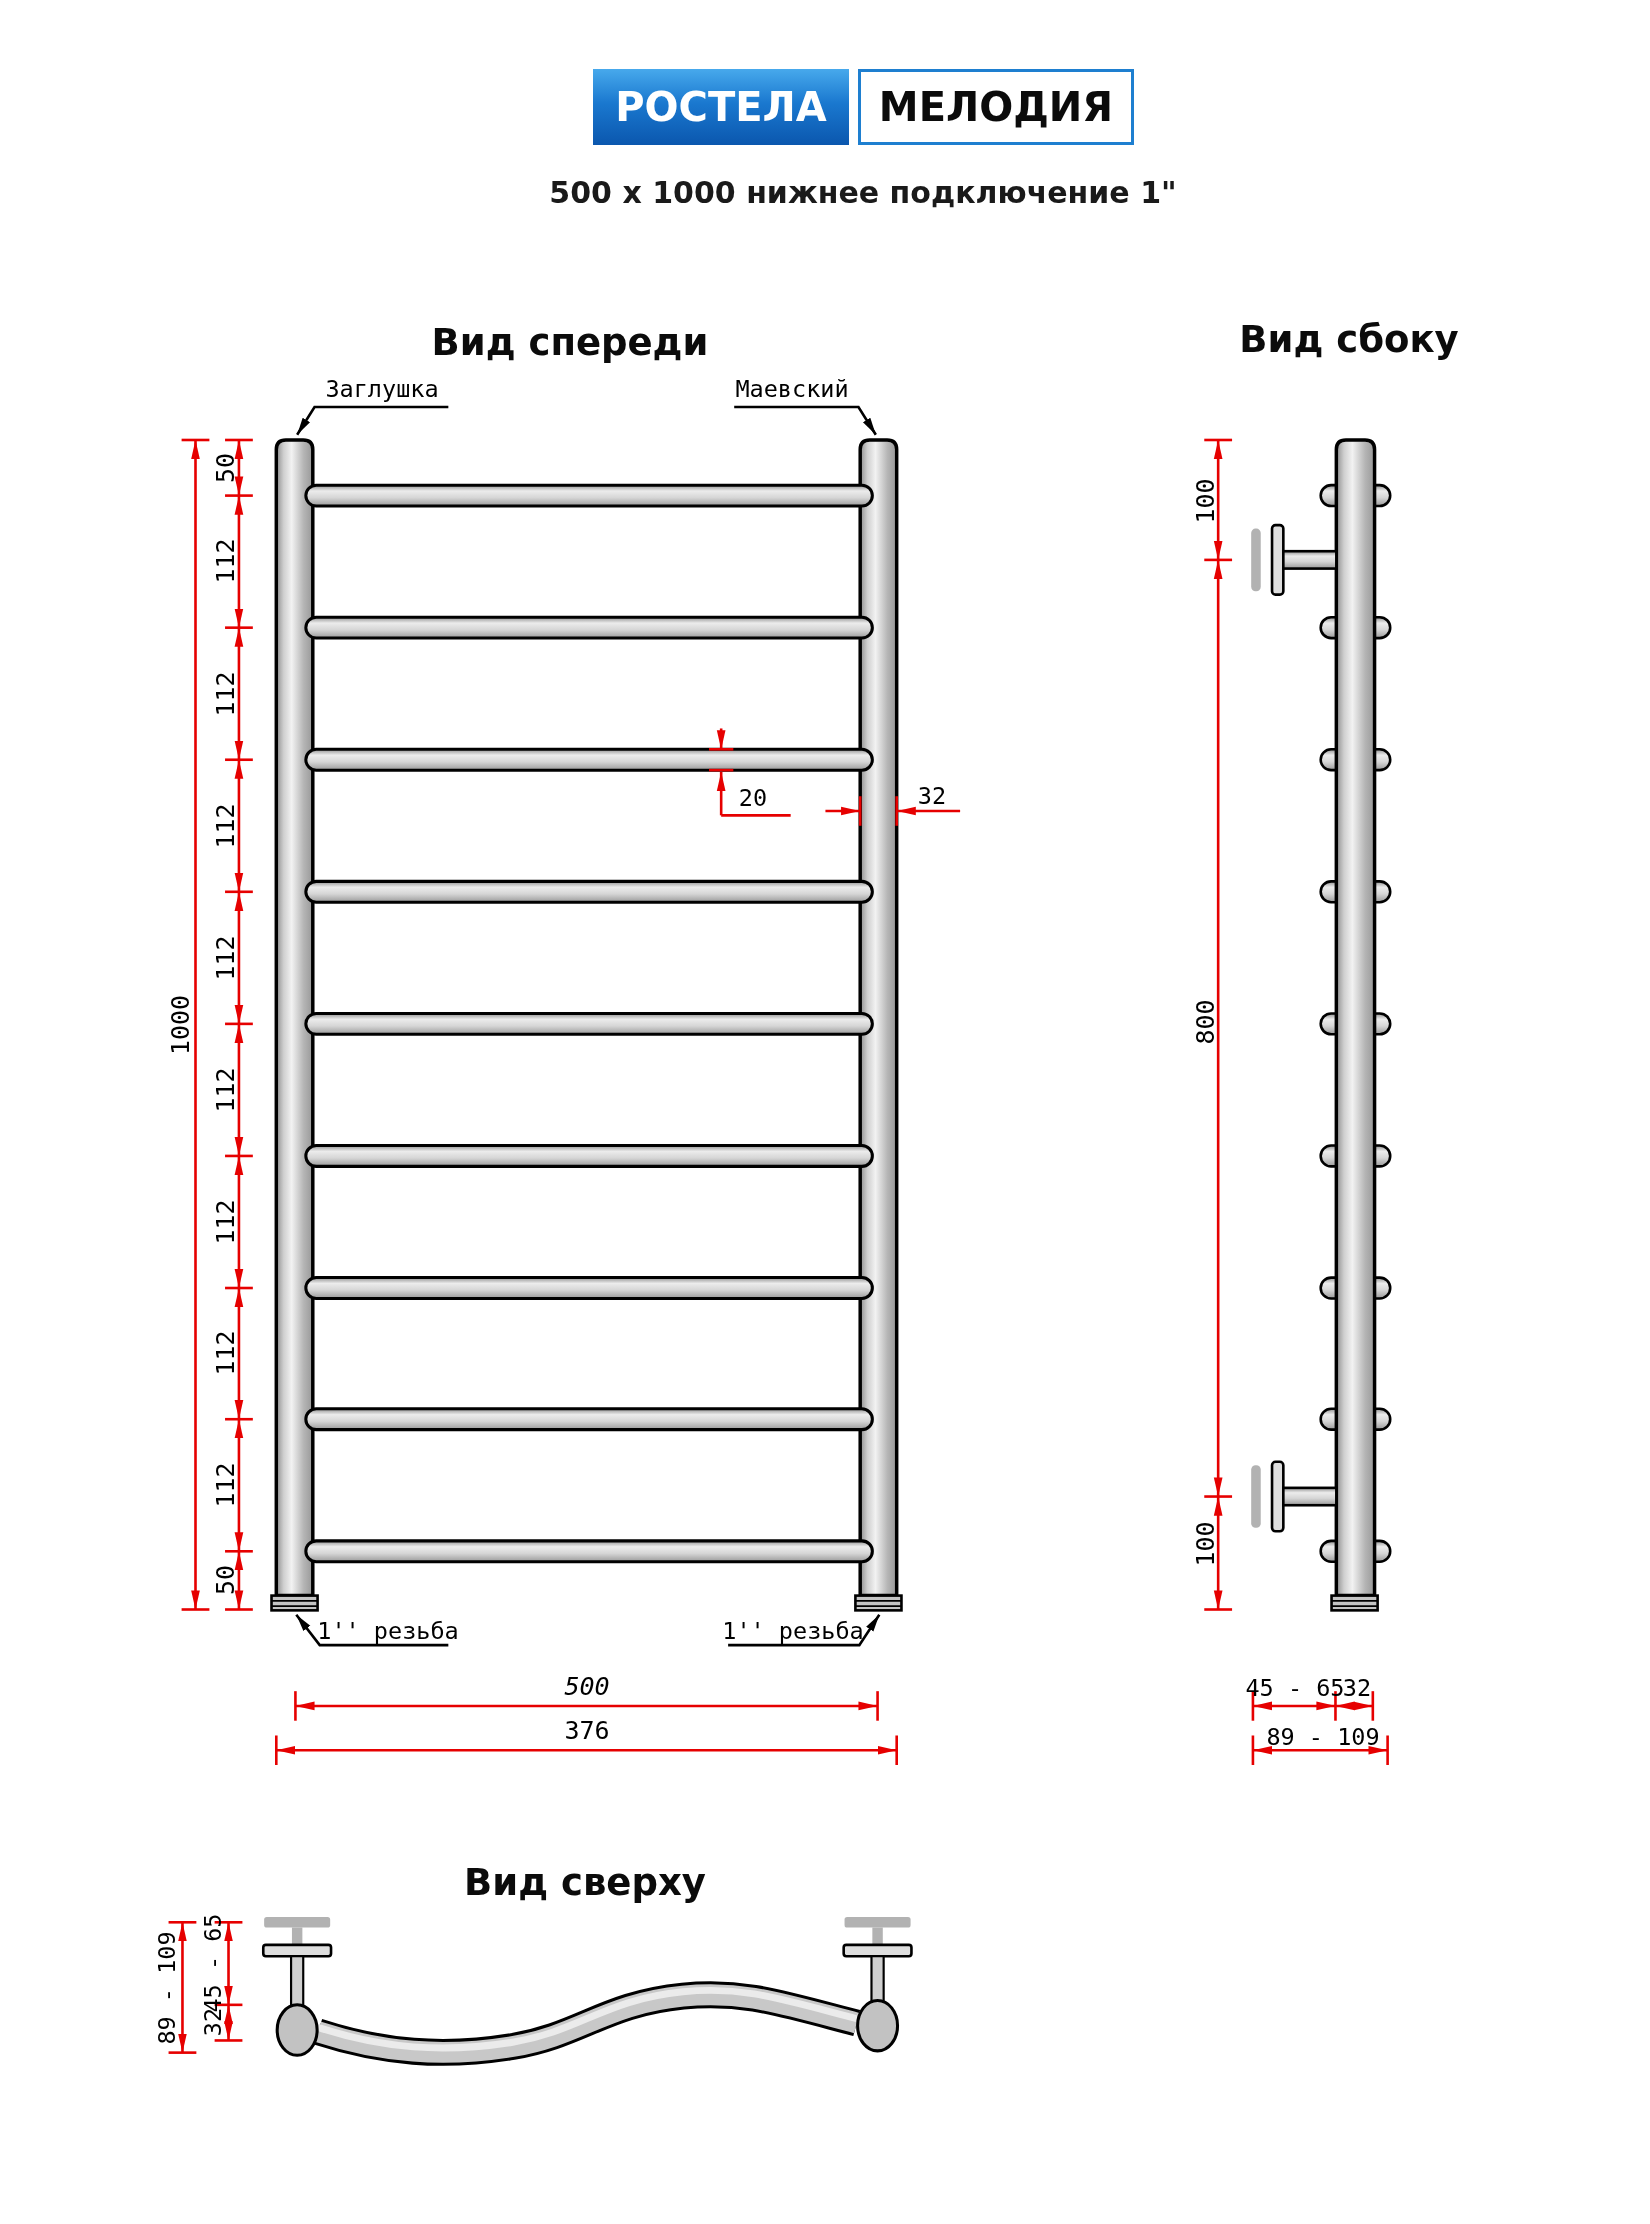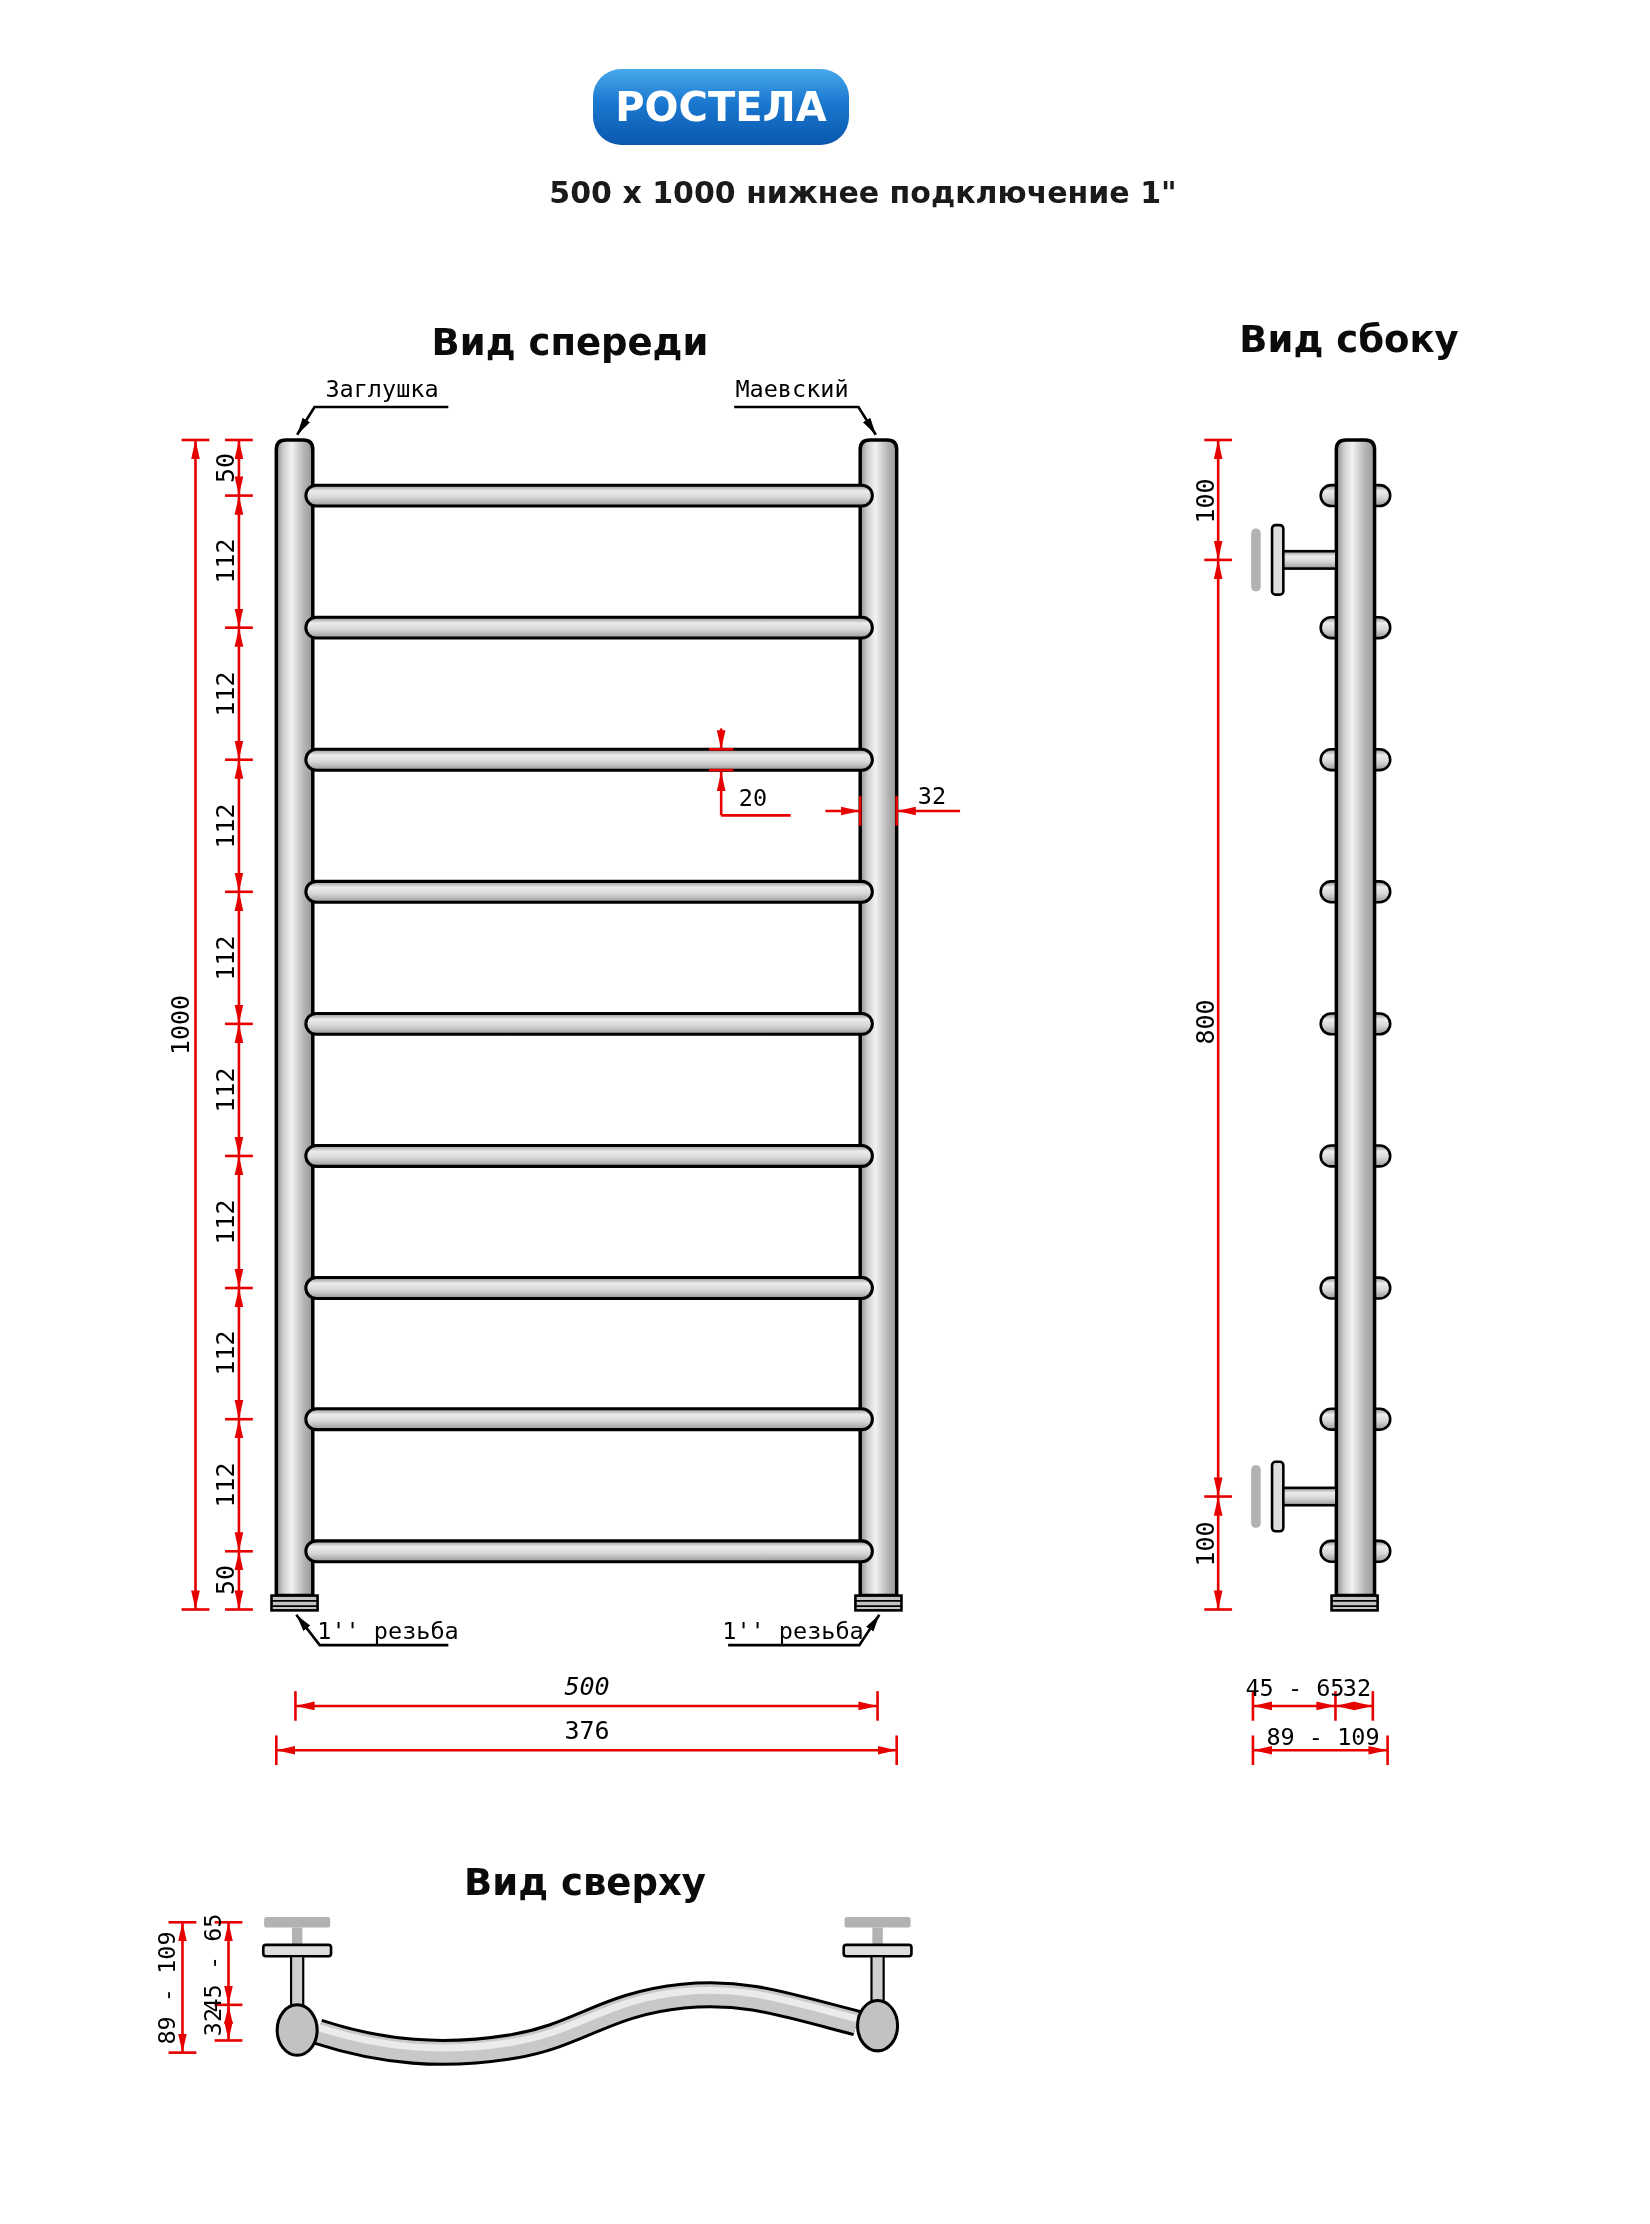--- a/index.html
+++ b/index.html
@@ -2,21 +2,21 @@
 <html style="font-size:14px"><head>
 <meta charset="utf-8">
 <style>
   html,body{margin:0;padding:0;background:#fff;}
   .page{position:relative;width:1650px;height:2225px;background:#fff;overflow:hidden;
         font-family:"DejaVu Sans",sans-serif;}
   svg.draw{position:absolute;left:0;top:0;}
   
   .brand-box{position:absolute;left:593px;top:69px;width:256px;height:76px;
     background:linear-gradient(180deg,#47a9ec 0%,#1a78cf 45%,#0b57ae 100%);
-    color:#fff;font-size:40px;font-weight:bold;display:flex;align-items:center;justify-content:center;border-radius:28px;}
+    color:#fff;font-size:40px;font-weight:bold;display:flex;align-items:center;justify-content:center;}
   .series-box{position:absolute;left:858px;top:69px;width:276px;height:76px;
     background:#fff;border:3.5px solid #1e7fd0;box-sizing:border-box;
     color:#0b0b0b;font-size:40px;font-weight:bold;display:flex;align-items:center;justify-content:center;}
   .subtitle{position:absolute;left:863px;top:192px;transform:translate(-50%,-50%);
     font-size:30px;color:#1a1a1a;white-space:nowrap;font-weight:bold;}
   
   .vtitle{position:absolute;transform:translate(-50%,-50%);font-size:37px;font-weight:bold;
     color:#0b0b0b;white-space:nowrap;}
   
   .lbl{position:absolute;font-family:"DejaVu Sans Mono",monospace;color:#000;
@@ -230,20 +230,21 @@
         <line x1="247" y1="2212" x2="279" y2="2212"></line>
           <line x1="247" y1="2307" x2="279" y2="2307"></line>
         <line x1="247" y1="2348" x2="279" y2="2348"></line>
         <line x1="263" y1="2212" x2="263" y2="2307" marker-start="url(#ra)" marker-end="url(#ra)"></line>
         <line x1="263" y1="2307" x2="263" y2="2348" marker-start="url(#ra)" marker-end="url(#ra)"></line>
       </g>
     </g>
   </svg>
 
   <div class="brand-box">РОСТЕЛА</div>
+  <div class="series-box">МЕЛОДИЯ</div>
   <div class="subtitle">500 x 1000 нижнее подключение 1"</div>
 
   <div class="vtitle" style="left:570px;top:342px;">Вид спереди</div>
   <div class="vtitle" style="left:1349px;top:339px;text-align:right;">Вид сбоку</div>
   <div class="vtitle" style="left:585px;top:1882px;">Вид сверху</div>
 
   <span class="lbl s27" style="left:382px;top:390px;">Заглушка</span>
   <span class="lbl s27" style="left:792px;top:390px;">Маевский</span>
   <span class="lbl s27" style="left:388px;top:1632px;">1'' резьба</span>
   <span class="lbl s27" style="left:793px;top:1632px;">1'' резьба</span>

